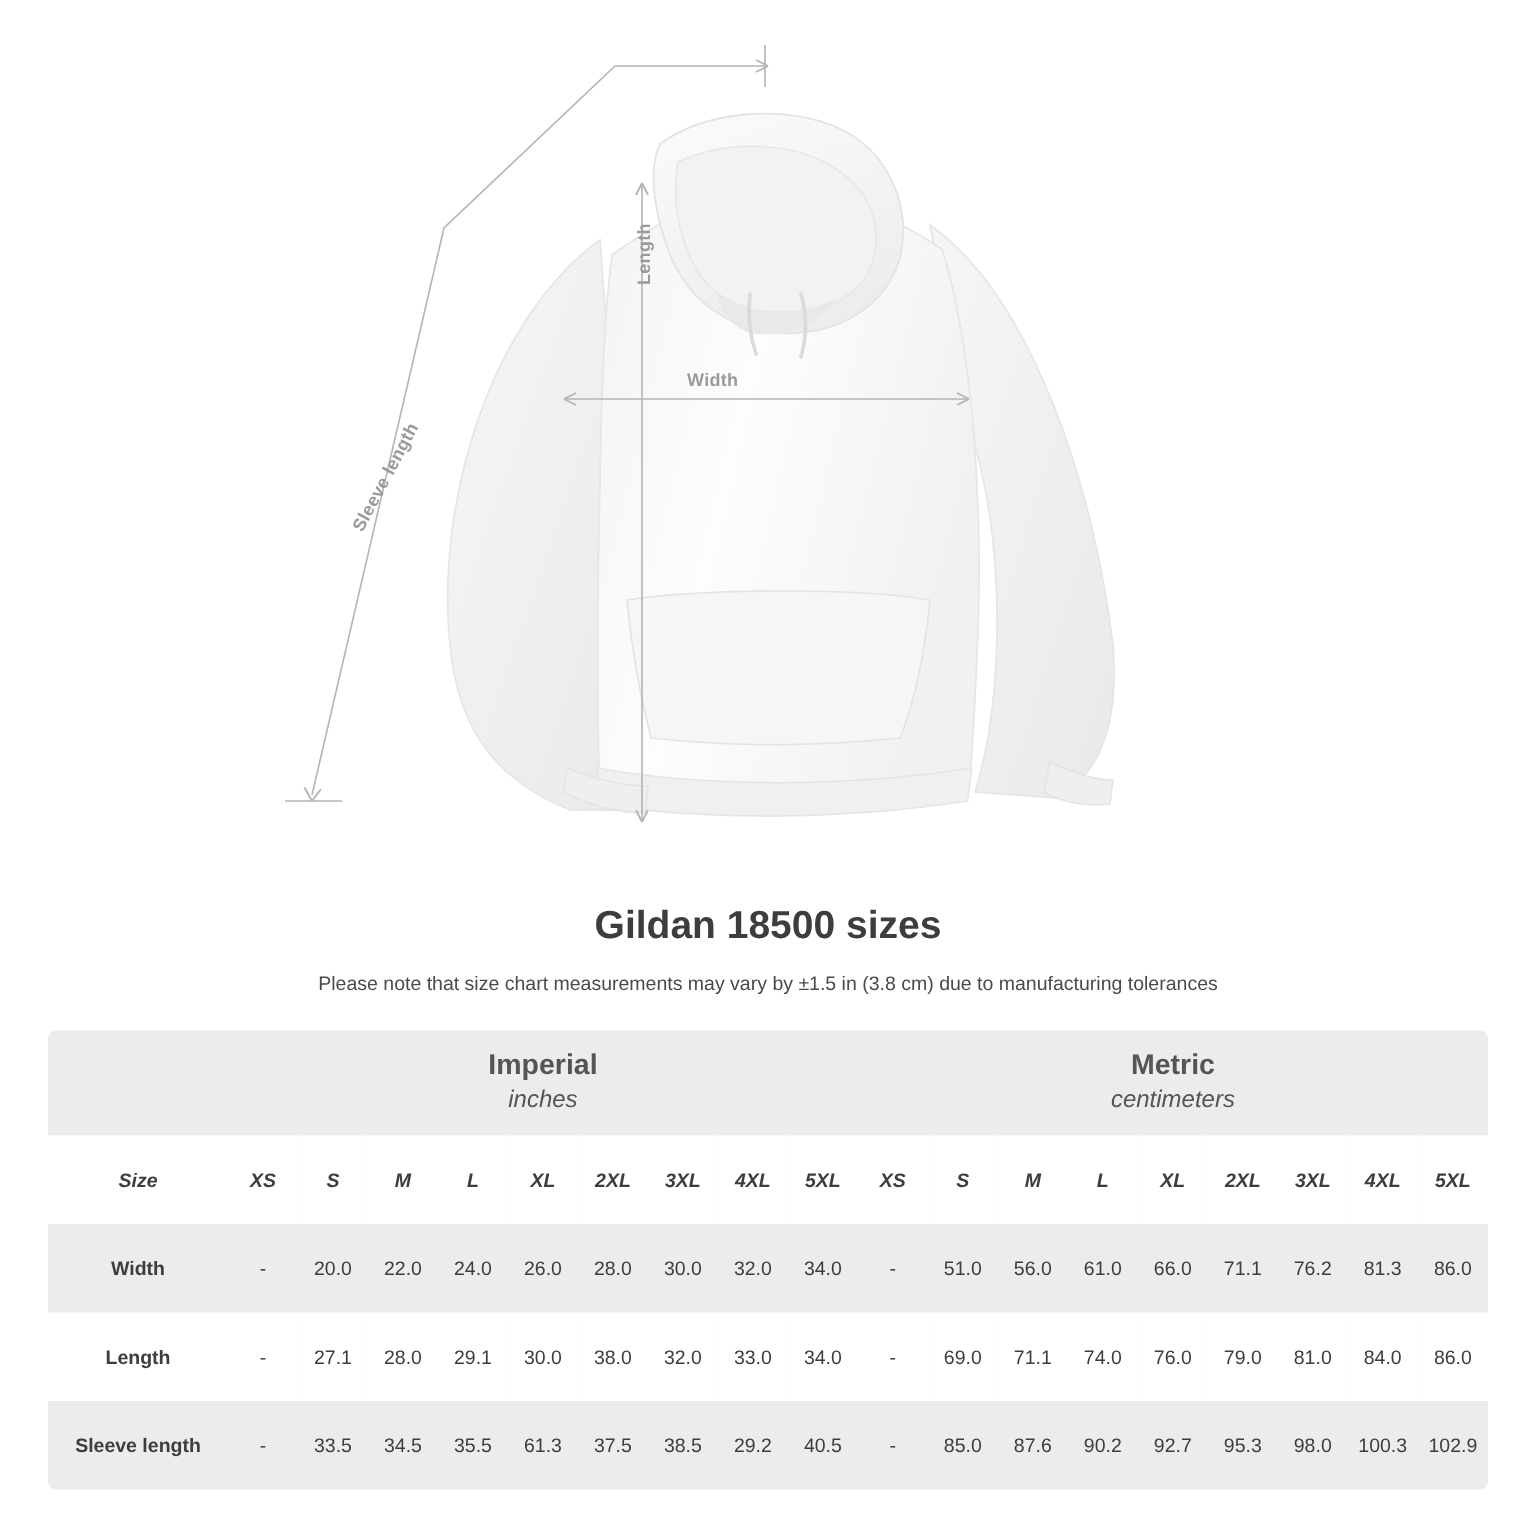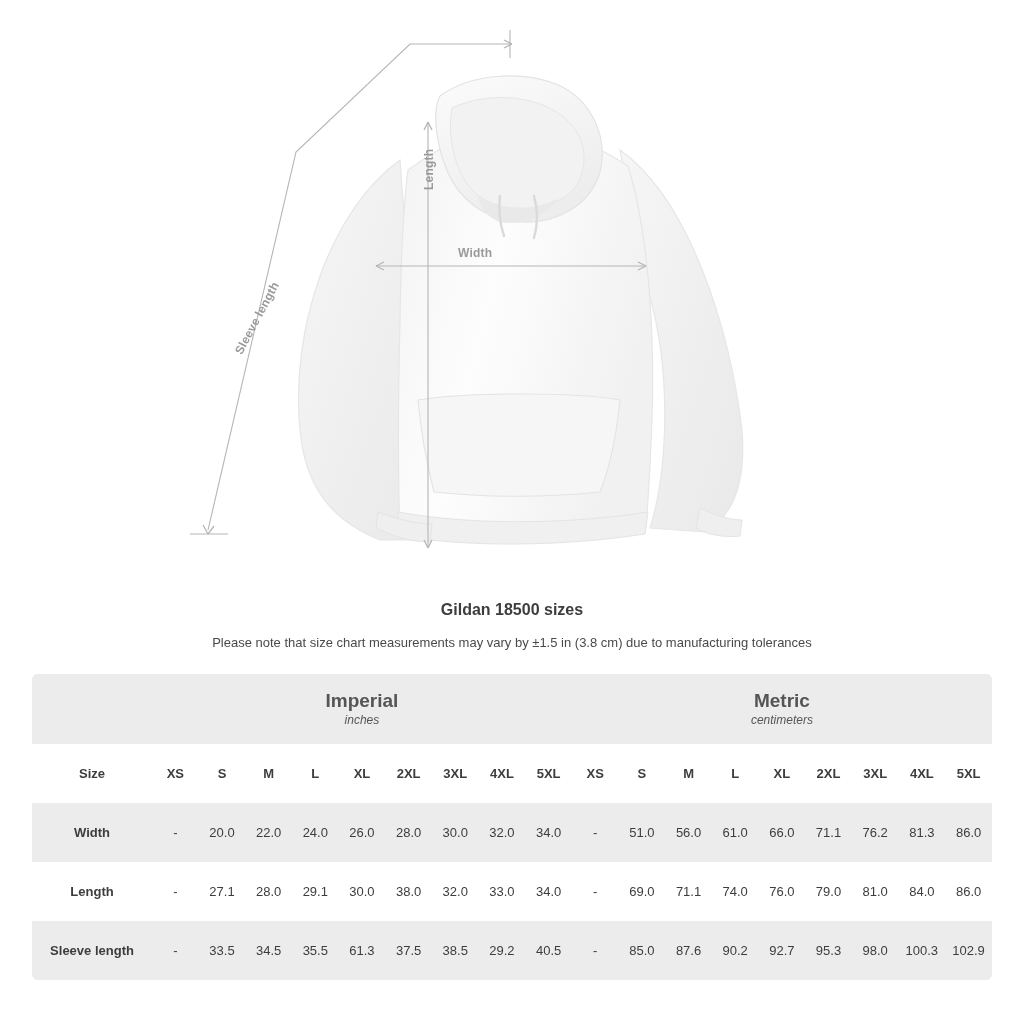--- a/index.html
+++ b/index.html
@@ -61,21 +61,21 @@
     transform: rotate(-62deg);
     transform-origin: left top;
   }
 
   
   .title-block {
     text-align: center;
     margin-top: 14px;
   }
   .chart-title {
-    font-size: 16px;
+    font-size: 26px;
     font-weight: bold;
     color: #3d3d3d;
     margin: 16px;
   }
   .chart-note {
     font-size: 13px;
     color: #4a4a4a;
     margin: 10px 0 0 0;
   }
 
@@ -102,36 +102,37 @@
   .unit-head {
     height: 70px !important;
   }
   .unit-name {
     font-size: 19px;
     font-weight: bold;
     color: #555;
     line-height: 1.25;
   }
   .unit-sub {
-    font-size: 12px;
+    font-size: 16px;
     font-style: italic;
     color: #555;
     line-height: 1.4;
   }
   .col-label {
     width: 120px;
     font-weight: bold;
     font-size: 13px;
   }
   .size-col {
     width: 46.6px;
   }
   .hdr-row td {
     font-weight: bold;
     height: 58px;
+    font-style: italic;
   }
   .row-white td {
     background: #ffffff;
   }
   .row-grey td {
     background: #ececec;
   }
   .hdr-row td.size-col,
   .hdr-row td.col-label {
     background: #ffffff;

